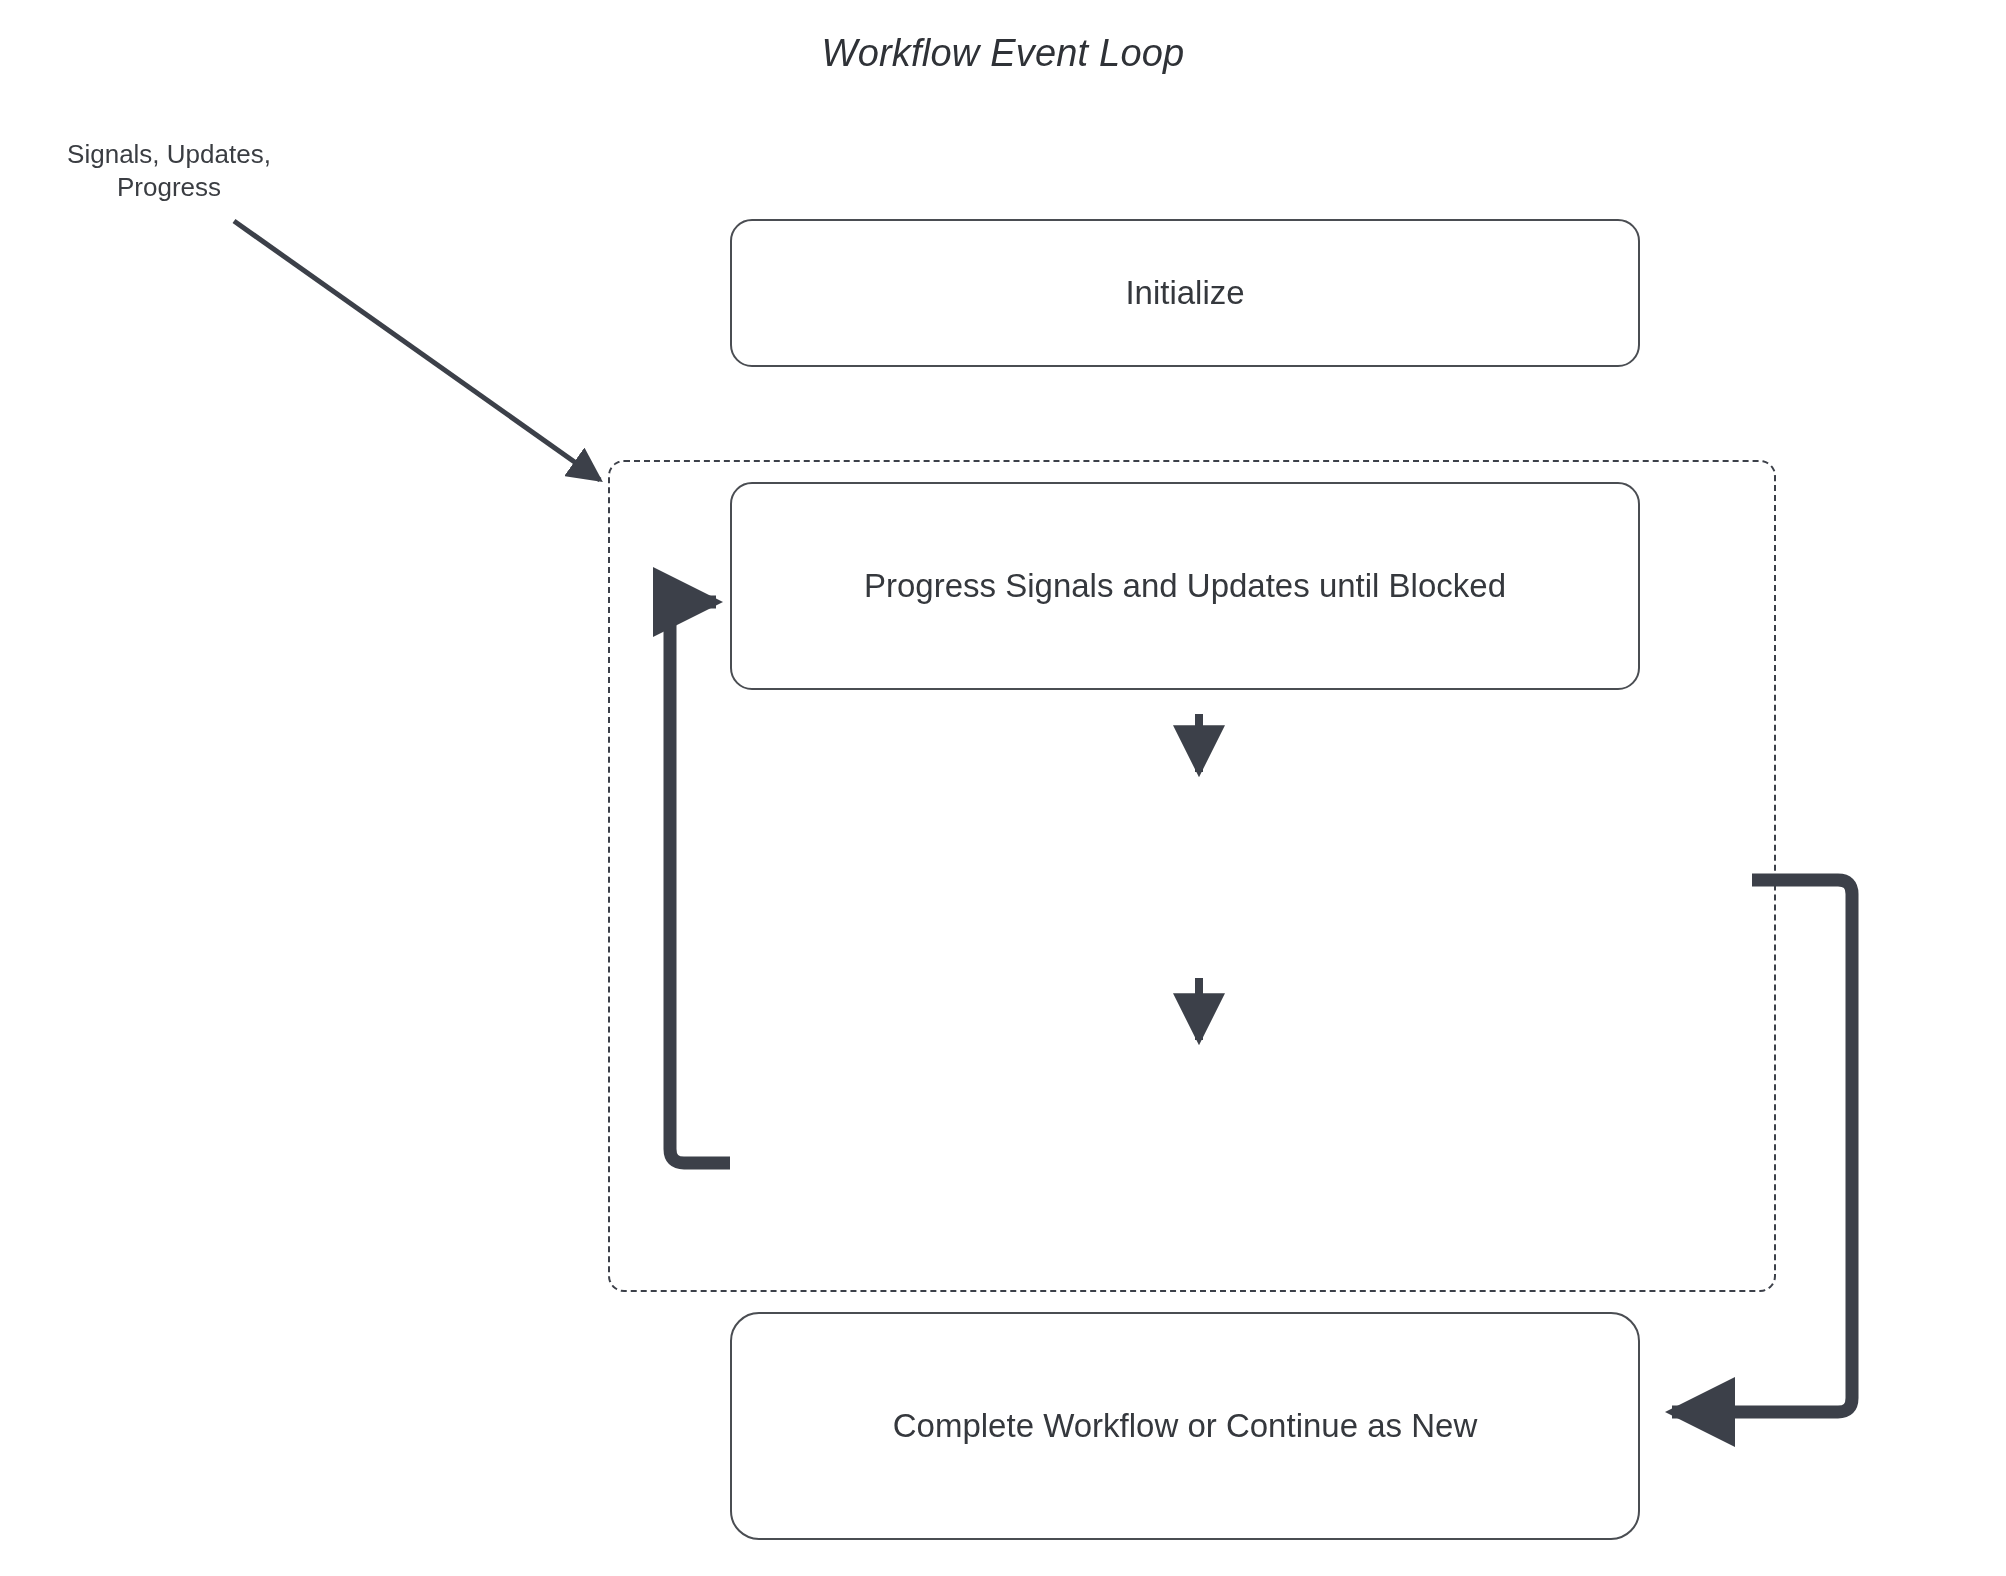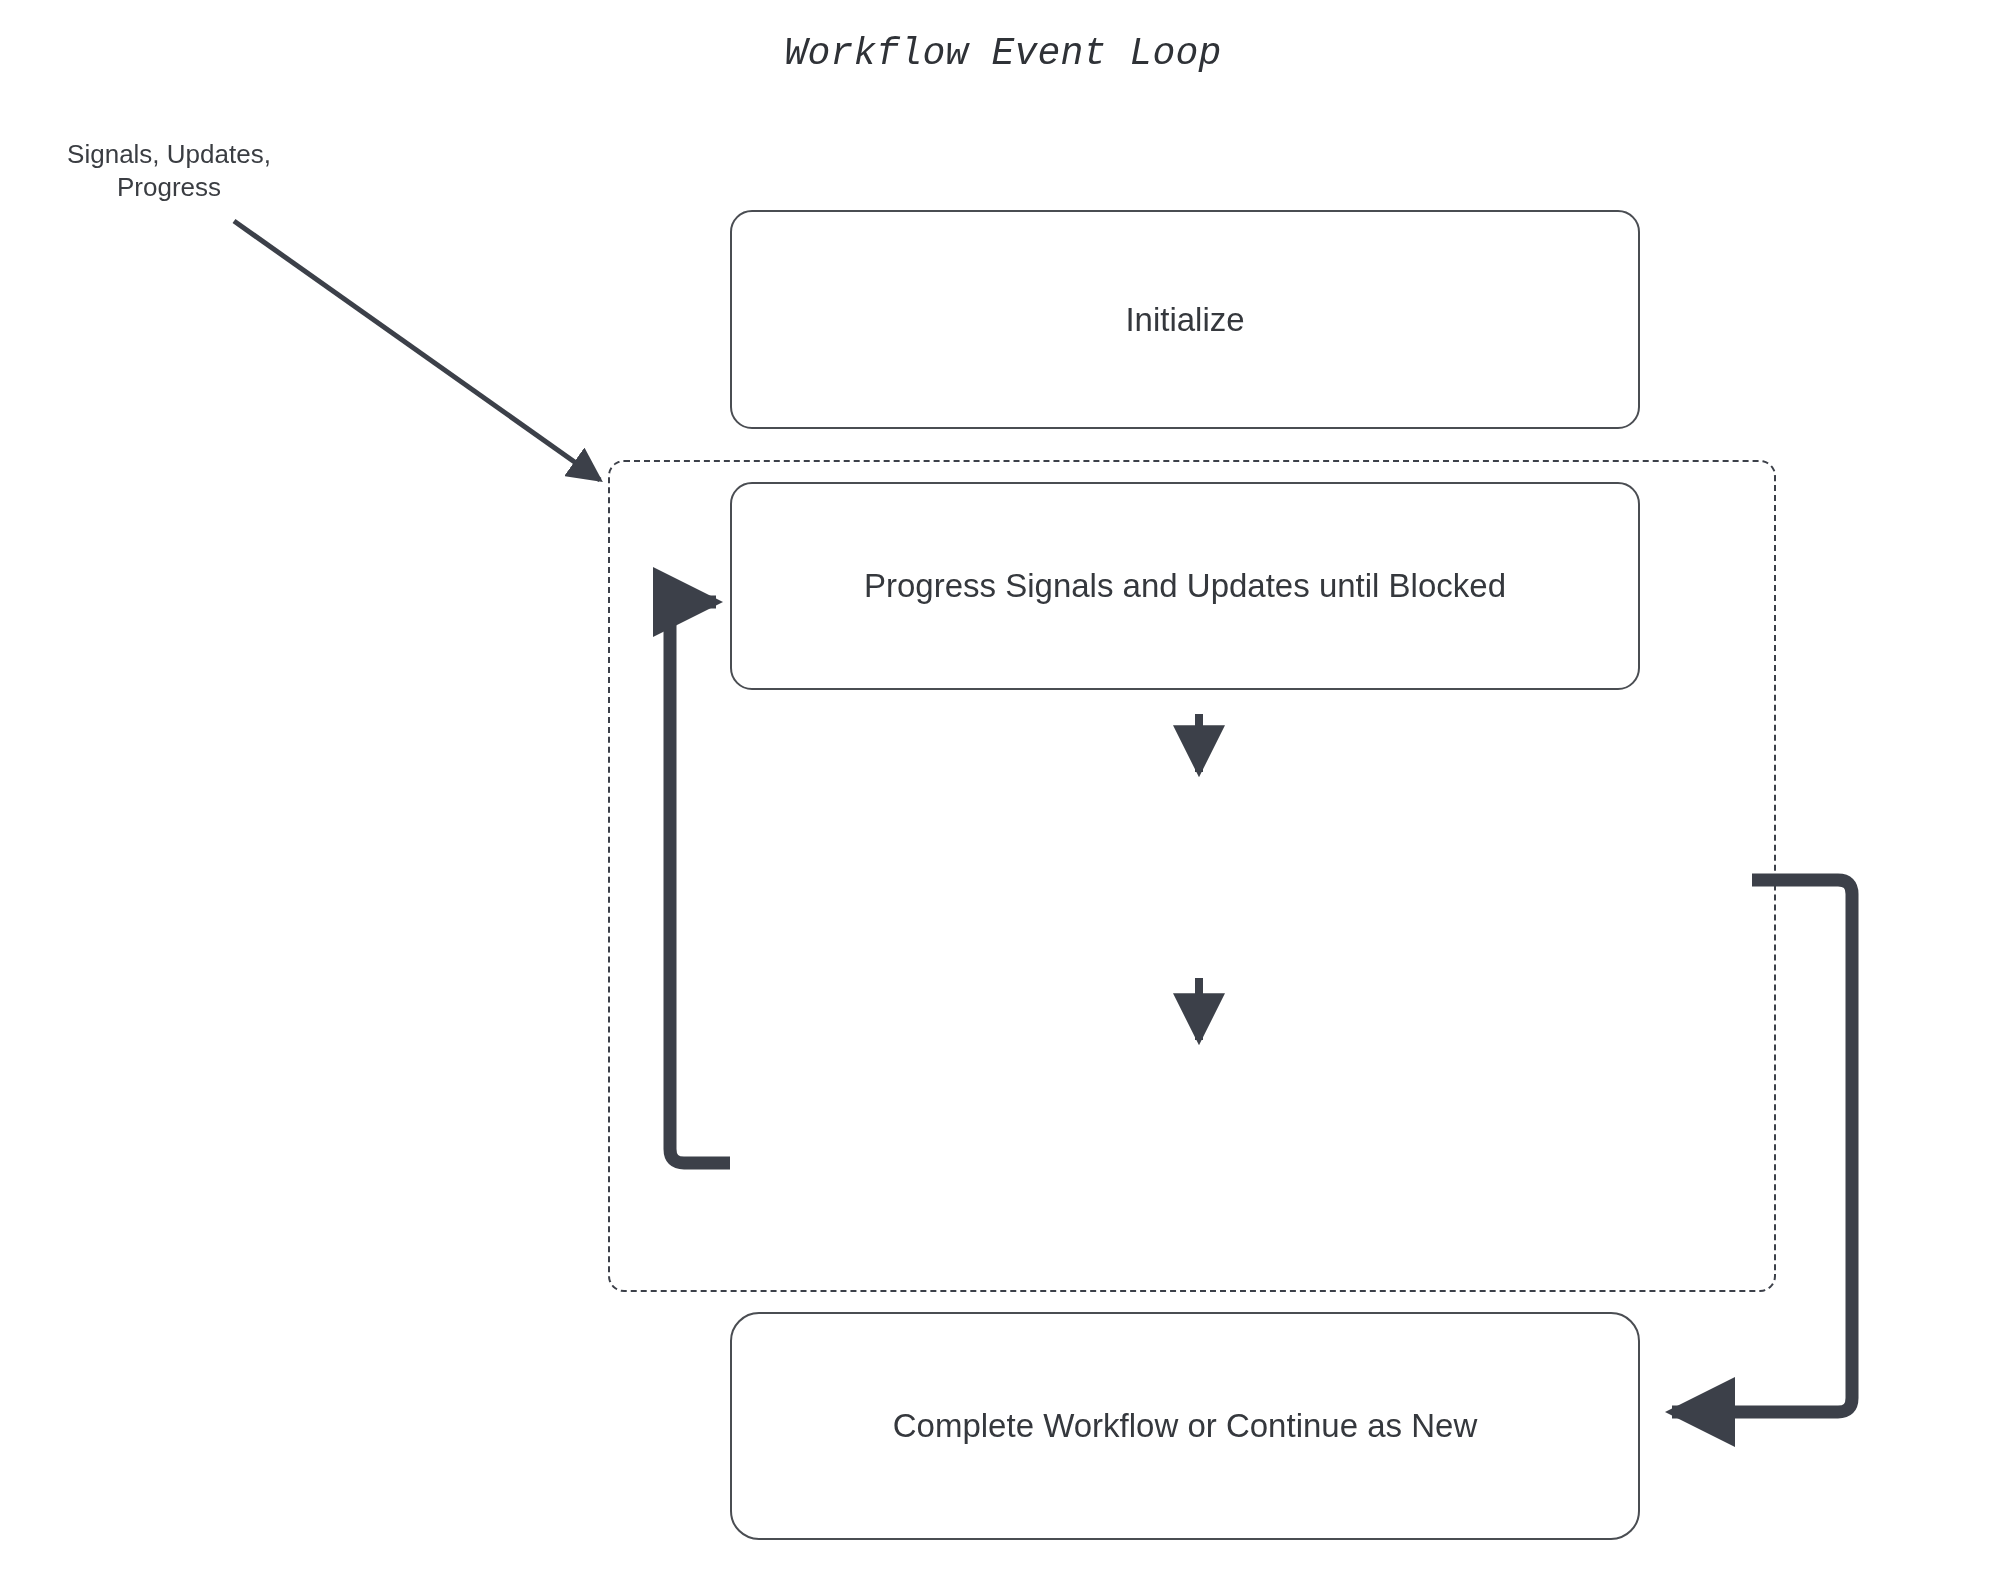--- a/index.html
+++ b/index.html
@@ -37,21 +37,20 @@
     position: absolute;
     left: 0;
     top: 32px;
     width: 2006px;
     text-align: center;
     font-size: 38px;
     font-style: italic;
     color: #2f3237;
     letter-spacing: 0.2px;
     white-space: nowrap;
-    font-family: Liberation Mono, monospace;
   }
 
   
   .external-label {
     position: absolute;
     left: 24px;
     top: 138px;
     width: 290px;
     text-align: center;
     font-size: 26px;
@@ -87,21 +86,21 @@
     justify-content: center;
   }
   .node-label {
     font-size: 33px;
     color: #35383d;
     text-align: center;
     white-space: nowrap;
     padding: 0 24px;
   }
 
-  #node-initialize      { left: 730px; top: 210px;  width: 910px; height: 219px; }
+  #node-initialize      { left: 730px; top: 219px;  width: 910px; height: 148px; }
   #node-progress-signals{ left: 730px; top: 482px;  width: 910px; height: 208px; }
   #node-progress-workflow{left: 730px; top: 778px;  width: 910px; height: 200px; }
   #node-execute-queries { left: 730px; top: 1046px; width: 910px; height: 208px; }
   #node-complete        { left: 730px; top: 1312px; width: 910px; height: 228px; border-radius: 29px; }
 </style>
 </head>
 <body>
 
 <div id="diagram-root">
 

